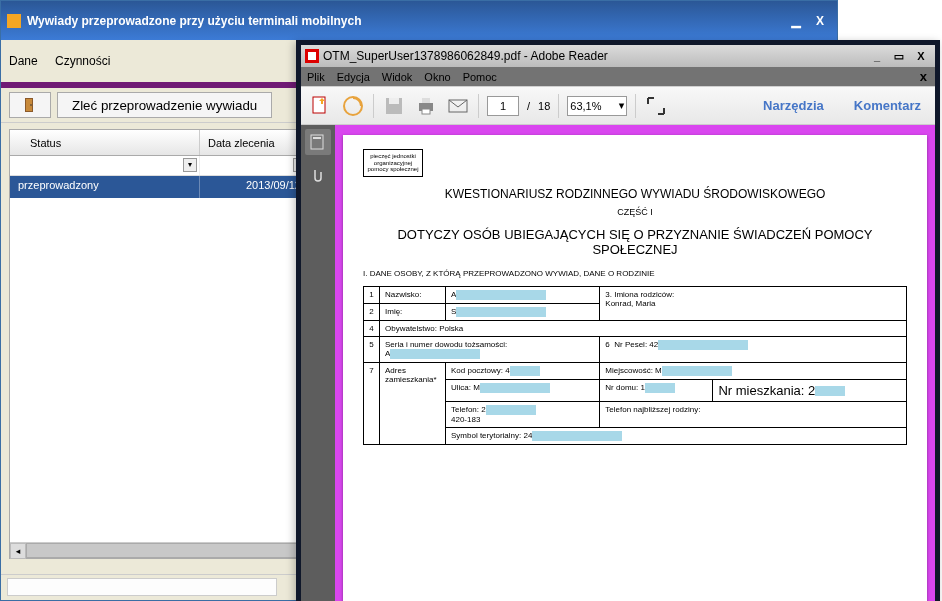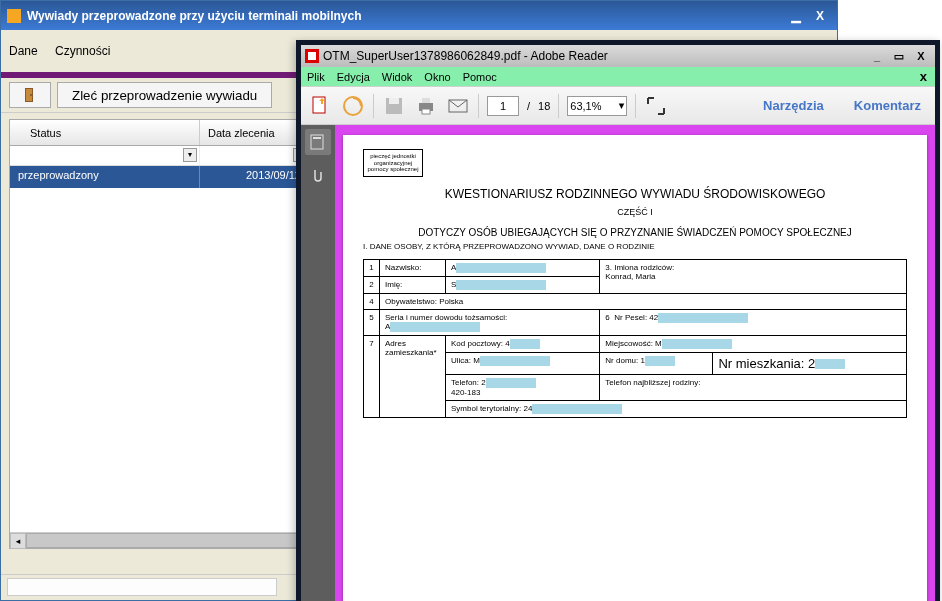--- a/index.html
+++ b/index.html
@@ -1,20 +1,20 @@
 <!DOCTYPE html>
 <html><head>
   <meta charset="utf-8">
   <style>
     * { box-sizing: border-box; margin: 0; padding: 0; }
     body { font-family: Tahoma, Arial, sans-serif; font-size: 11px; background: #fff; width: 942px; height: 601px; overflow: hidden; position: relative; }
 
     
     .win-back { position: absolute; left: 0; top: 0; width: 838px; height: 601px; border: 1px solid #3a6ea5; background: #ece9d8; }
-    .titlebar-back { background: linear-gradient(to bottom, #2b5796, #3c7bd6); color: #fff; height: 29px; display: flex; align-items: center; padding: 3px 6px; font-weight: bold; font-size: 12px; }
+    .titlebar-back { background: linear-gradient(to bottom, #2b5796, #3c7bd6); color: #fff; height: 39px; display: flex; align-items: center; padding: 3px 6px; font-weight: bold; font-size: 12px; }
     .titlebar-back .title-icon { width: 14px; height: 14px; background: #f5a623; margin-right: 6px; }
     .titlebar-back .tb-spacer { flex: 1; }
     .titlebar-back .tb-btn { width: 22px; height: 18px; margin-left: 2px; display: flex; align-items: center; justify-content: center; color: #fff; font-weight: bold; cursor: pointer; }
     .menubar-back { background: #ece9d8; padding: 14px 8px; font-size: 12px; border-bottom: 6px solid #701a75; }
     .menubar-back span { margin-right: 14px; cursor: pointer; }
     .toolbar-back { background: #ece9d8; padding: 4px 8px; display: flex; gap: 6px; border-bottom: 1px solid #ccc; }
     .btn-small { width: 42px; height: 26px; background: #f5f5f5; border: 1px solid #aaa; cursor: pointer; display: flex; align-items: center; justify-content: center; }
     .btn-small svg { width: 16px; height: 16px; }
     .btn-long { height: 26px; padding: 0 14px; background: #f5f5f5; border: 1px solid #aaa; cursor: pointer; }
     .grid-back { margin: 6px 8px; background: #fff; border: 1px solid #aaa; height: 430px; position: relative; }
@@ -39,42 +39,42 @@
     .statusbar-back { position: absolute; bottom: 0; left: 0; right: 0; height: 26px; background: #ece9d8; border-top: 1px solid #ccc; padding: 3px 6px; }
     .status-inner { width: 270px; height: 18px; background: #fdfdfd; border: 1px solid #ccc; }
 
     
     .win-front { position: absolute; left: 296px; top: 40px; width: 644px; height: 588px; border: 5px solid #0f172a; background: #f0f0f0; box-shadow: -2px 2px 8px rgba(0,0,0,.25); }
     .titlebar-front { background: linear-gradient(to bottom,#dbdbdb,#bcbcbc); height: 22px; display: flex; align-items: center; padding: 0 4px; font-size: 12px; }
     .titlebar-front .pdf-icon { width: 14px; height: 14px; background: #d00; margin-right: 4px; position: relative; }
     .titlebar-front .pdf-icon:after { content:''; position:absolute; inset:3px; background:#fff; }
     .titlebar-front .tb-spacer { flex: 1; }
     .tf-btn { width: 20px; height: 16px; margin-left: 2px; display: flex; align-items: center; justify-content: center; font-weight: bold; cursor: pointer; font-size: 11px; }
-    .menubar-front { background: #86efac; padding: 2px 6px; font-size: 11px; border-bottom: 1px solid #d0d0d0; display: flex; align-items: center; }
+    .menubar-front { background: #737373; padding: 2px 6px; font-size: 11px; border-bottom: 1px solid #d0d0d0; display: flex; align-items: center; }
     .menubar-front span { margin-right: 12px; cursor: pointer; }
     .menubar-front .close-x { margin-left: auto; margin-right: 2px; cursor: pointer; font-weight: bold; font-size: 13px; }
     .toolbar-front { background: linear-gradient(#f8f8f8,#e8e8e8); height: 38px; display: flex; align-items: center; padding: 0 8px; gap: 8px; border-bottom: 1px solid #ccc; }
     .tool-icon { width: 24px; height: 24px; cursor: pointer; display:flex; align-items:center; justify-content:center; }
     .tool-sep { width:1px; height:24px; background:#ccc; }
     .page-input { width: 32px; height: 20px; border: 1px solid #999; text-align: center; font-size: 11px; }
     .zoom-sel { height: 20px; border: 1px solid #999; font-size: 11px; width: 60px; padding: 0 2px; background: #fff; display: inline-flex; align-items: center; justify-content: space-between; }
     .tool-right { margin-left: auto; display: flex; gap: 18px; }
     .tool-link { color: #4676c7; font-size: 13px; font-weight: bold; cursor: pointer; padding: 4px 6px; }
 
     .doc-area { display: flex; height: calc(100% - 22px - 20px - 38px); }
     .side-tabs { width: 34px; background: #5d5d5d; display: flex; flex-direction: column; align-items: center; padding-top: 4px; gap: 8px; }
     .side-tab { width: 26px; height: 26px; cursor: pointer; display:flex; align-items:center; justify-content:center; color:#ddd; }
     .side-tab.active { background: #7a7a7a; border-radius:2px; }
     .page-viewport { flex: 1; background: #d946ef; padding: 10px 8px 0 8px; overflow: hidden; }
     .pdf-page { background: #fff; width: 100%; height: 600px; padding: 14px 20px; box-shadow: 0 1px 3px rgba(0,0,0,.4); position: relative; font-size: 9px; color: #000; }
 
     .stamp { border: 1px solid #000; width: 60px; padding: 3px 2px; text-align: center; font-size: 6px; line-height: 1.1; margin-bottom: 10px; }
     .pdf-title { text-align: center; font-size: 12px; margin-bottom: 6px; }
     .pdf-sub { text-align: center; font-size: 9px; margin-bottom: 10px; }
-    .pdf-note { text-align: center; font-size: 10px; margin-bottom: 4px; }
+    .pdf-note { text-align: center; font-size: 13px; margin-bottom: 12px; }
     .pdf-section { font-size: 8px; margin-bottom: 8px; }
 
     .form-table { border-collapse: collapse; width: 100%; margin-top: 4px; }
     .form-table td { border: 1px solid #000; padding: 3px 5px; font-size: 8px; vertical-align: top; }
     .form-table .num { width: 16px; text-align: center; }
     .form-table .lbl { width: 66px; }
     .redact { display: inline-block; background: #a8d8e8; height: 10px; vertical-align: middle; }
     .redact.w50 { width: 50px; }
     .redact.w70 { width: 70px; }
     .redact.w90 { width: 90px; }

